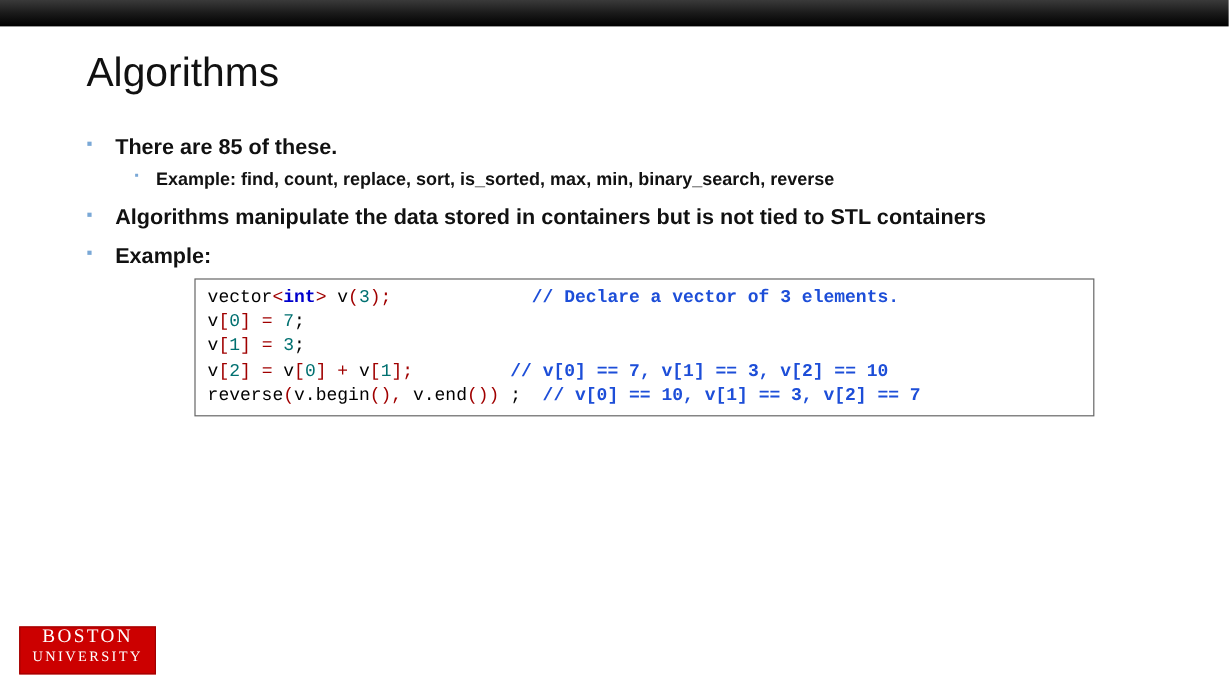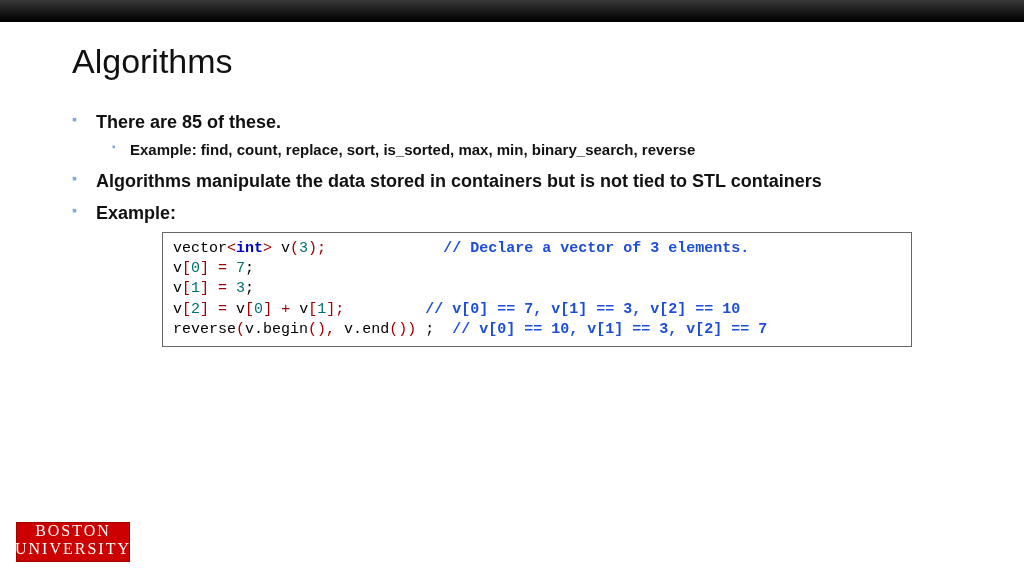--- a/index.html
+++ b/index.html
@@ -104,21 +104,21 @@
   .logo .l1 {
     font-family: "Times New Roman", Georgia, serif;
     color: #fff;
     font-size: 16px;
     letter-spacing: 2px;
     font-weight: 400;
   }
   .logo .l2 {
     font-family: "Times New Roman", Georgia, serif;
     color: #fff;
-    font-size: 16px;
+    font-size: 12px;
     letter-spacing: 2px;
     margin-top: 2px;
   }
 </style>
 </head>
 <body>
 
 <div class="topbar"></div>
 
 <div class="slide">

